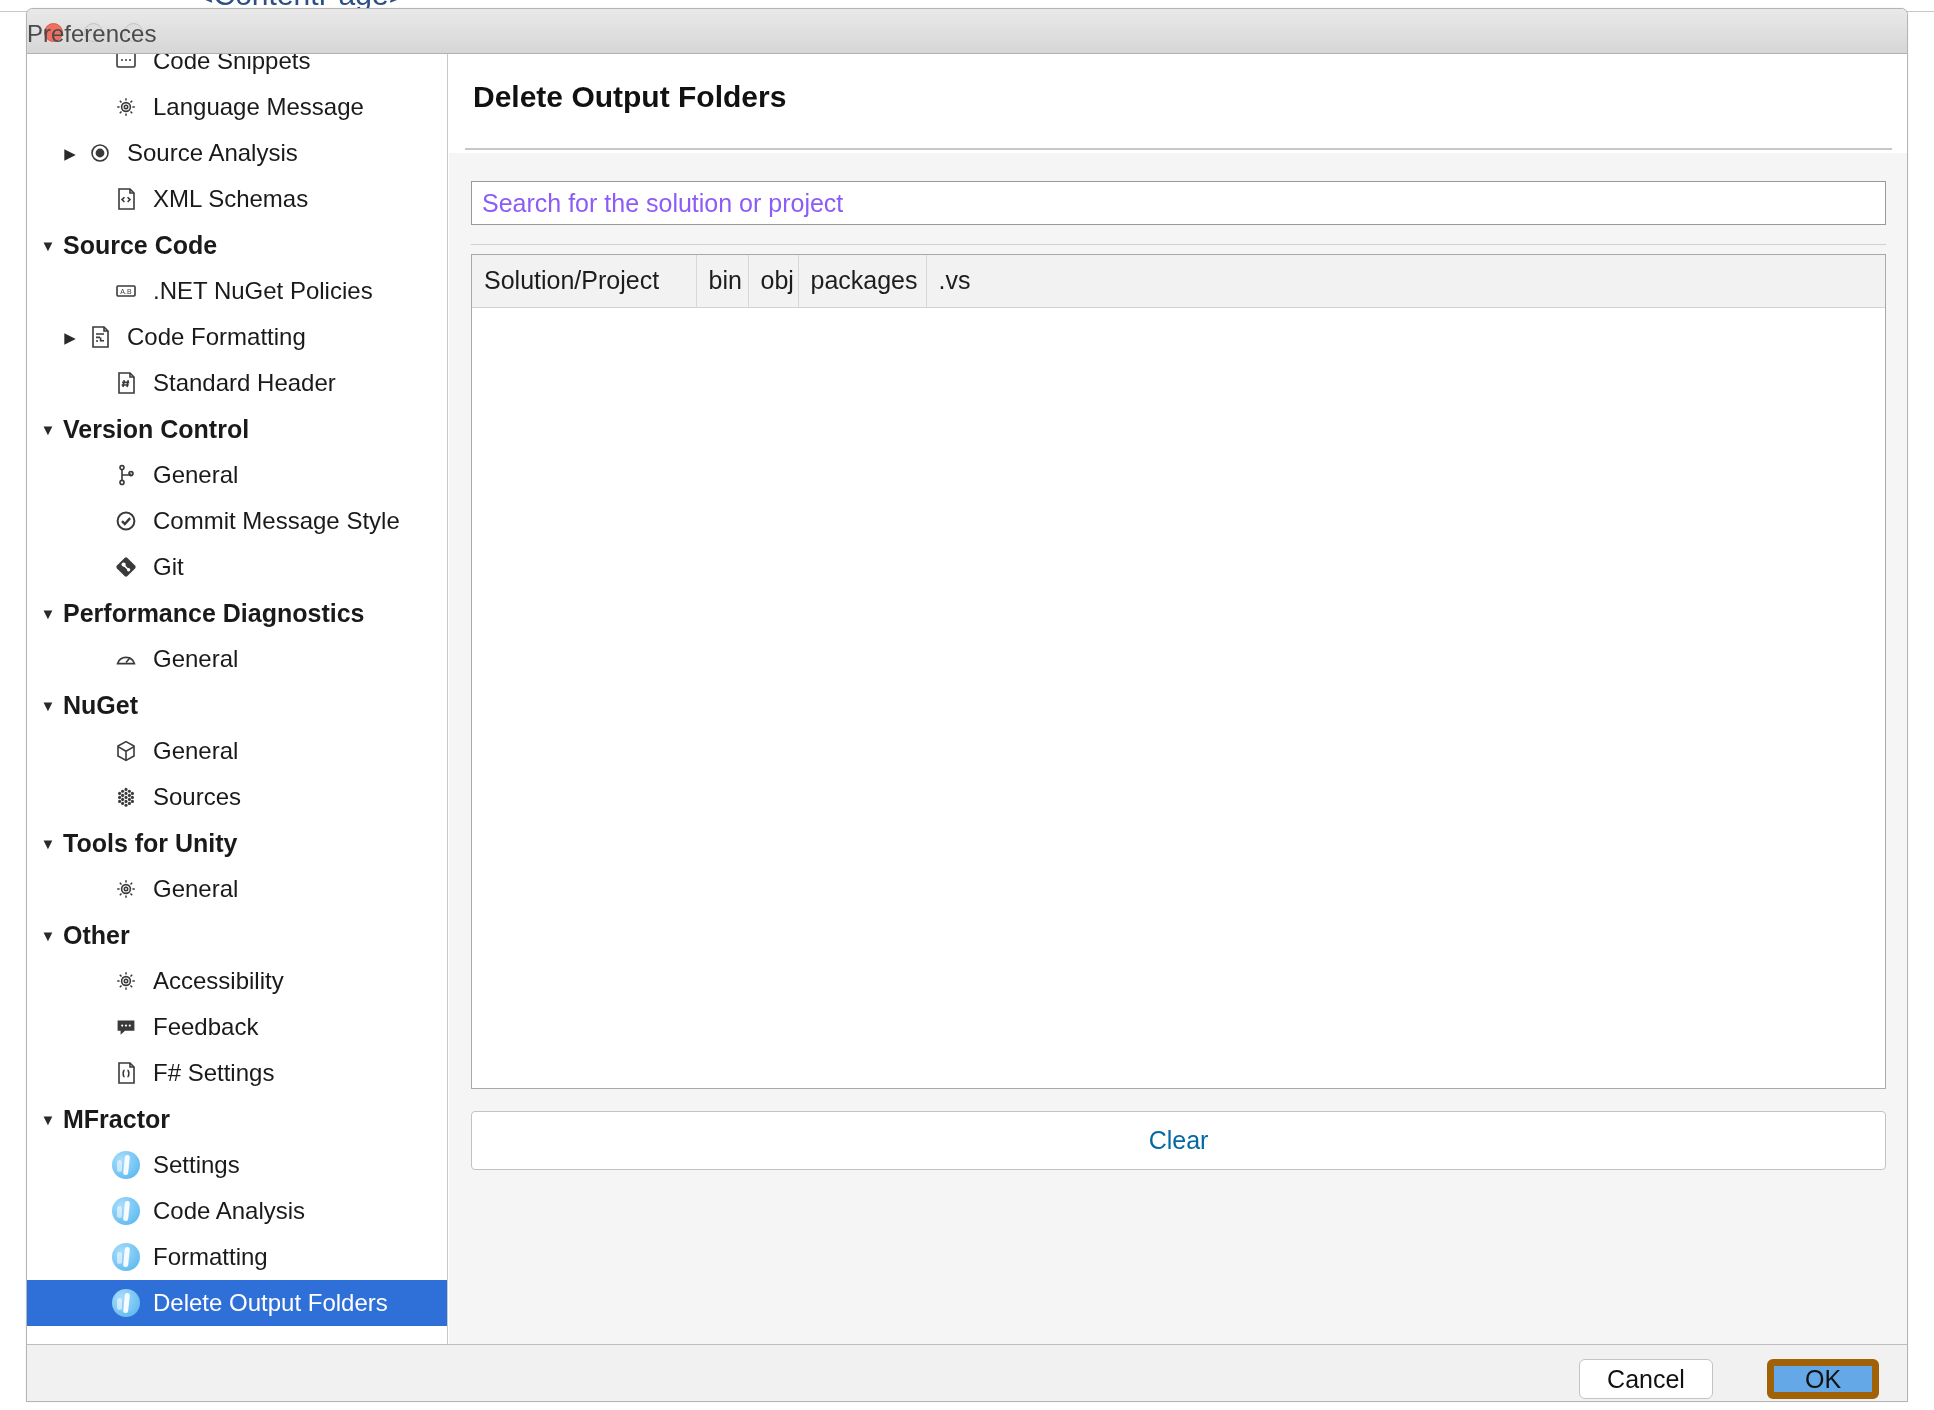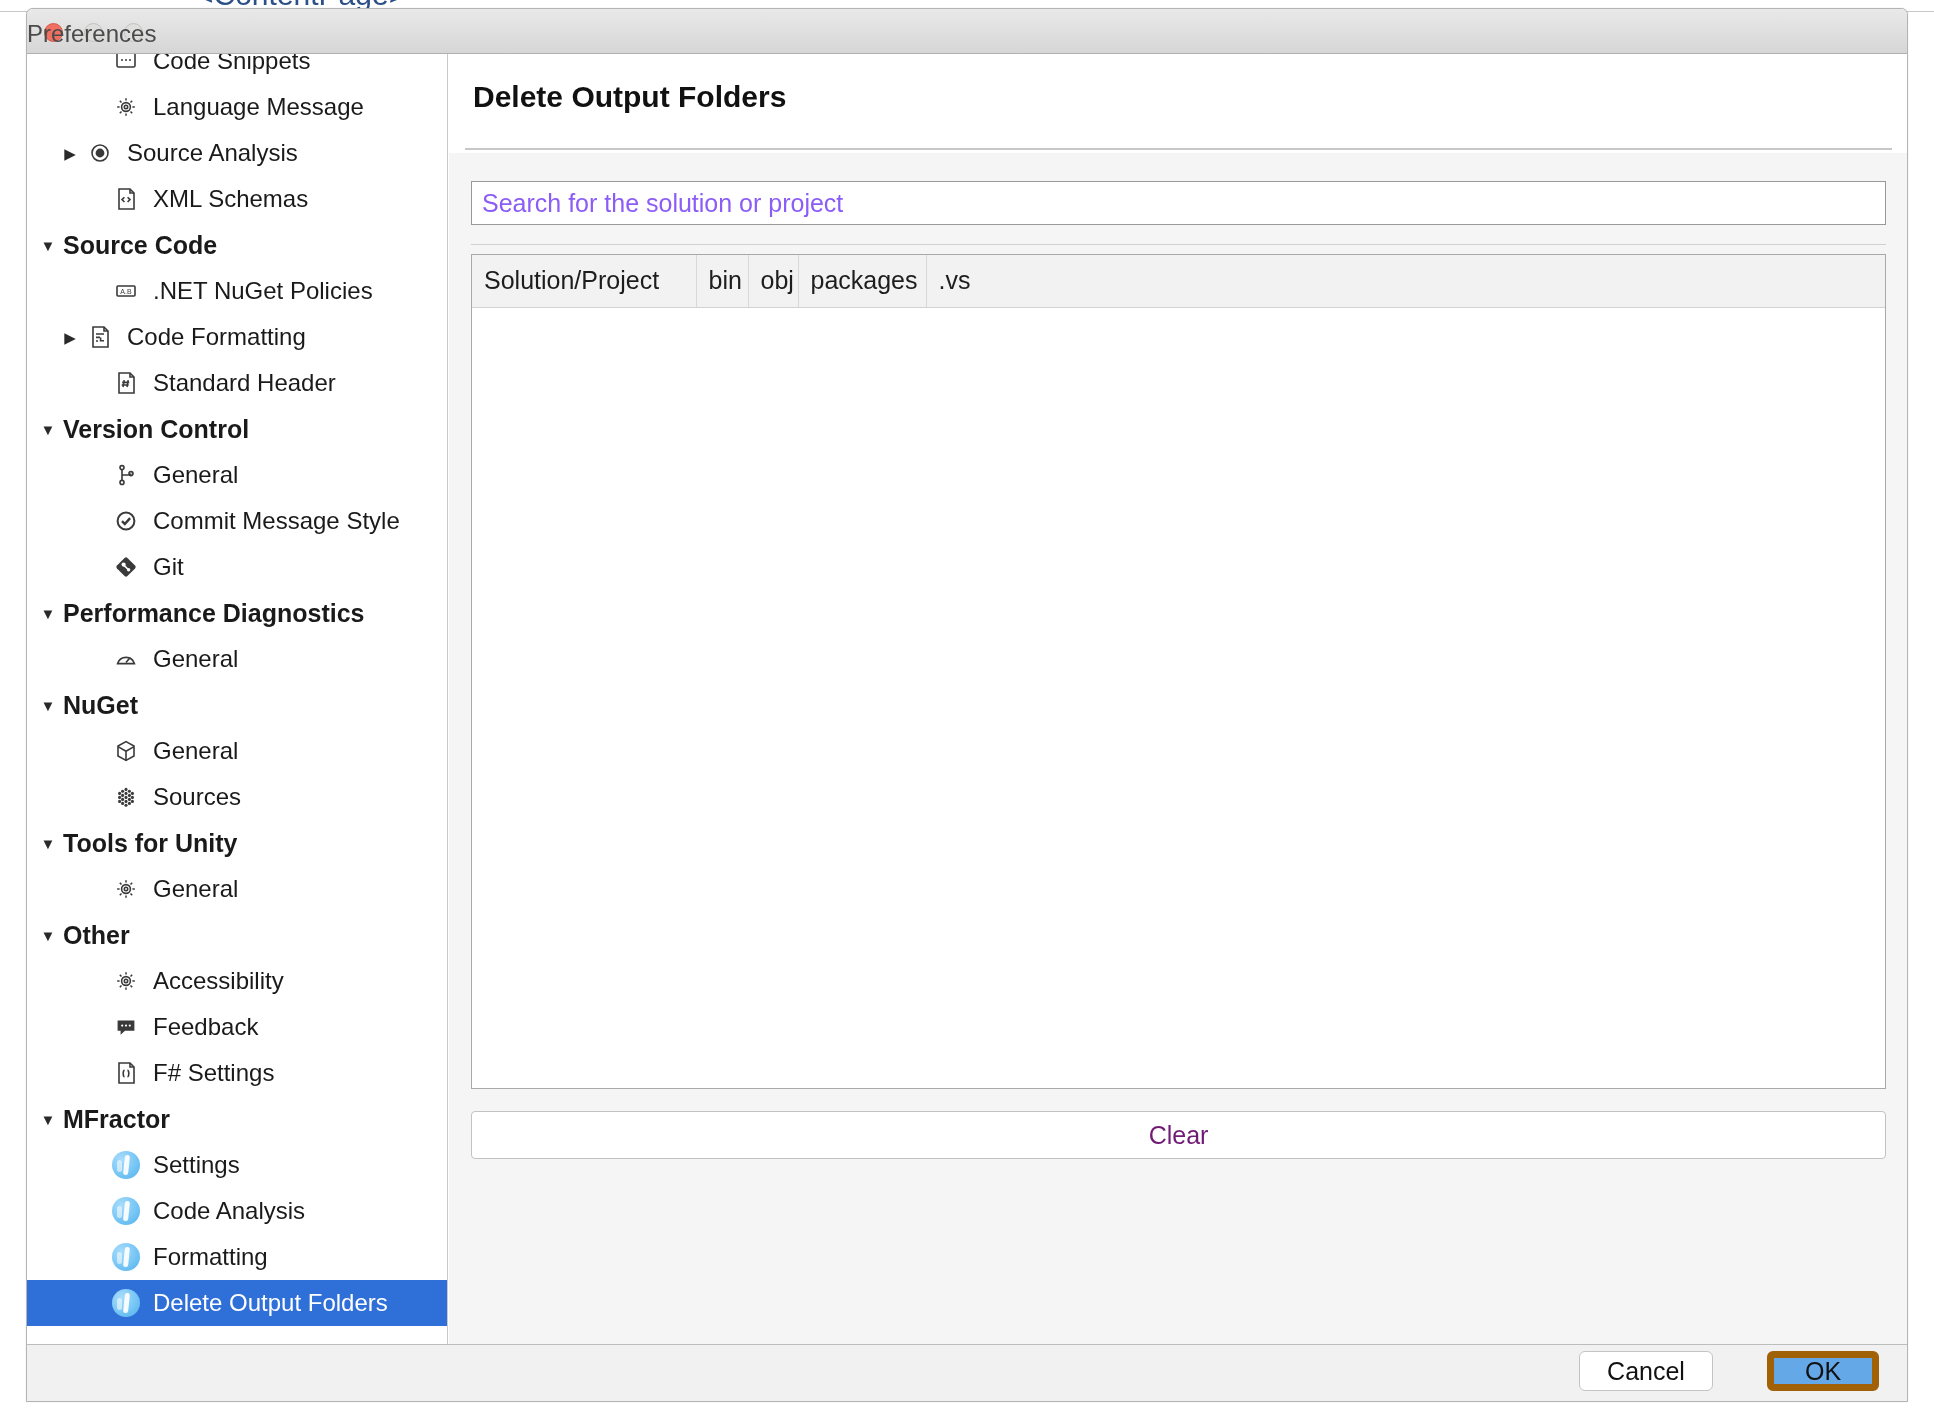--- a/index.html
+++ b/index.html
@@ -183,35 +183,35 @@
   }
   .cb.checked::after {
     content: ""; position: absolute;
     left: 8px; top: 3px; width: 7px; height: 14px;
     border: solid #ffffff; border-width: 0 3px 3px 0;
     transform: rotate(42deg);
   }
 
   
   #clear-btn {
-    margin-top: 22px; width: 100%; height: 48px;
+    margin-top: 22px; width: 100%; height: 59px;
     background: #ffffff; border: 1px solid #c2c2c2; border-radius: 4px;
-    font-size: 25px; color: #701a75;
+    font-size: 25px; color: #0369a1;
     display: flex; align-items: center; justify-content: center;
   }
 
   
   #footer {
     position: absolute; left: 0; bottom: 0;
     width: 1880px; height: 58px;
     background: #f1f1f1;
     border-top: 1px solid #bdbdbd;
   }
   .btn {
-    position: absolute; top: 6px; height: 40px;
+    position: absolute; top: 14px; height: 40px;
     border-radius: 6px; font-size: 25px;
     display: flex; align-items: center; justify-content: center;
   }
   #btn-cancel {
     right: 194px; width: 134px;
     background: #ffffff; border: 1px solid #c4c4c4; color: #111111;
   }
   #btn-ok {
     right: 28px; width: 112px;
     background: #64a8e8; border: 7px solid #a16207; color: #111111;

